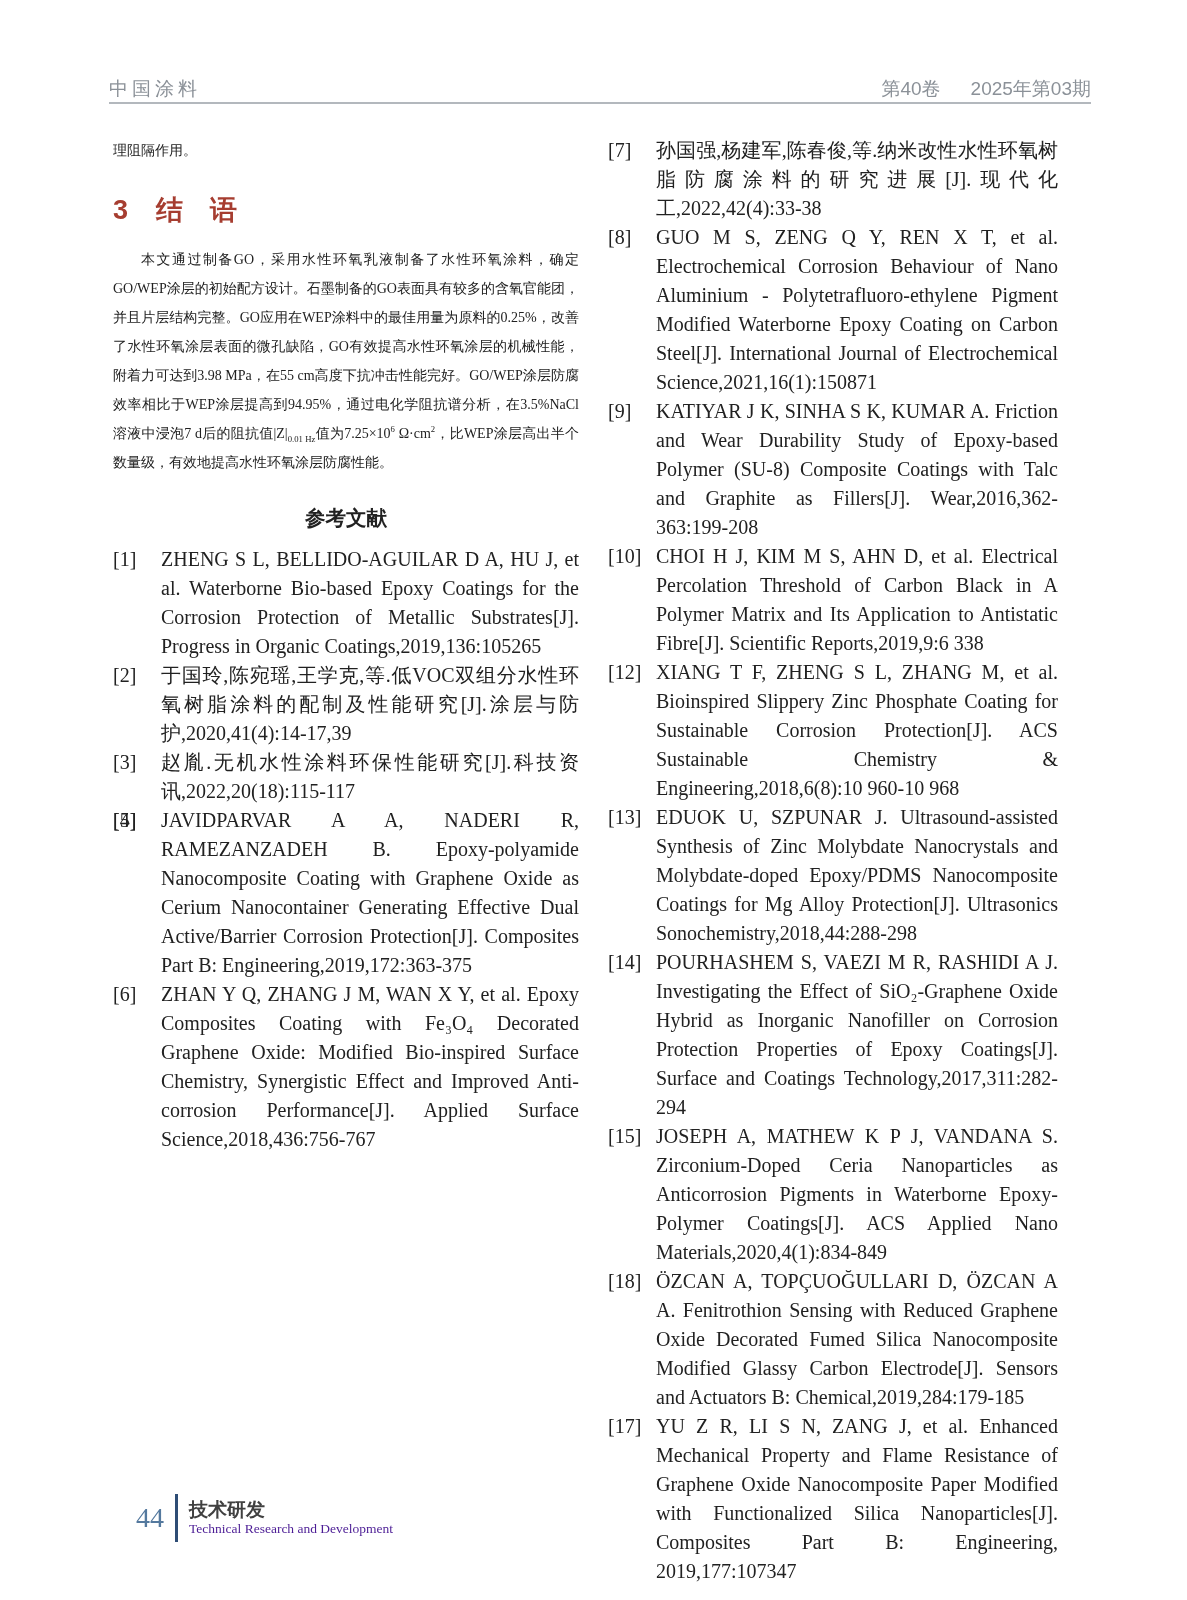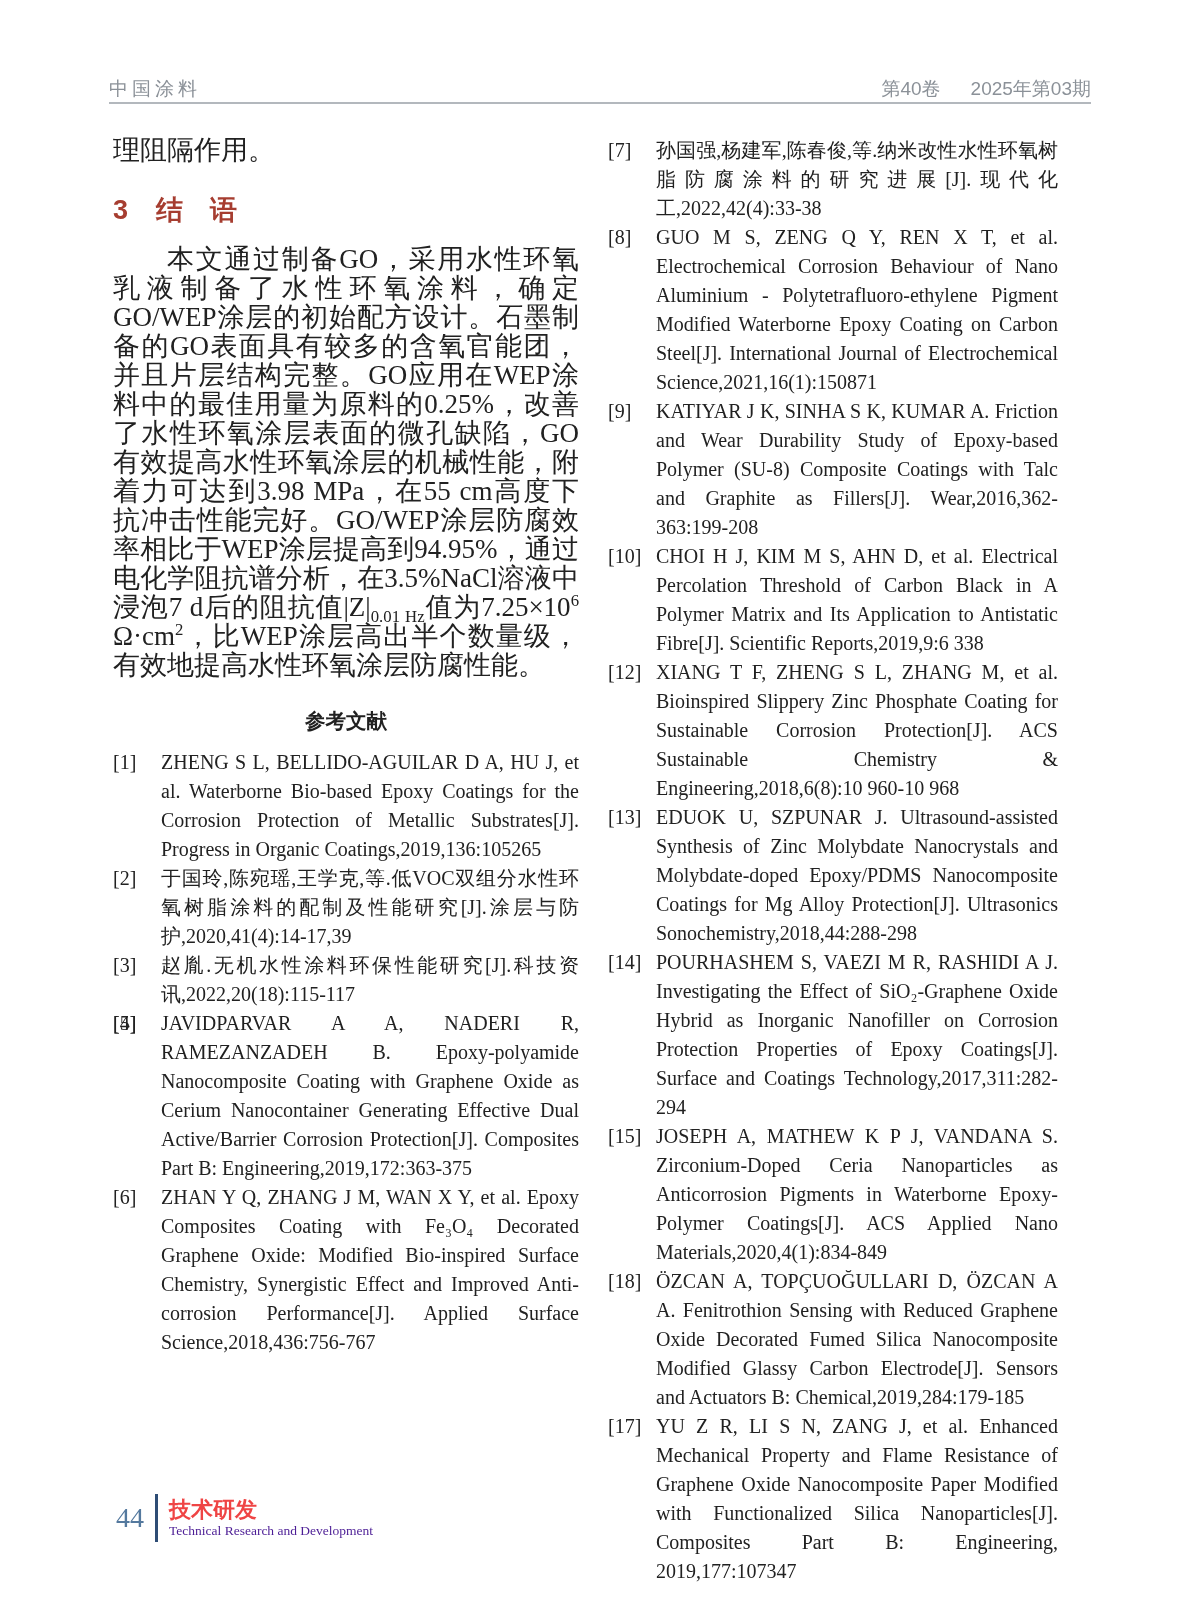--- a/index.html
+++ b/index.html
@@ -32,21 +32,21 @@
   .content {
     position: absolute;
     top: 136px;
     left: 113px;
     display: flex;
     gap: 29px;
   }
   .col-left  { width: 466px; }
   .col-right { width: 450px; }
   .body-text {
-    font-size: 27px;
+    font-size: 14px;
     line-height: 29px;
     text-align: justify;
     margin: 0;
   }
   .indent { text-indent: 2em; }
   sub, sup { font-size: 0.62em; line-height: 0; }
   .section-heading {
     display: flex;
     align-items: baseline;
     gap: 28px;
@@ -68,41 +68,41 @@
     padding-left: 48px;
     font-size: 20px;
     line-height: 29px;
     text-align: justify;
     margin: 0;
   }
   .ref-num { position: absolute; left: 0; top: 0; }
   
   .footer {
     position: absolute;
-    left: 116px;
+    left: 136px;
     top: 1494px;
     display: flex;
     align-items: center;
     justify-content: flex-end;
   }
   .page-num {
     font-size: 28px;
     color: #54799e;
     margin-right: 11px;
   }
   .footer-bar {
     width: 3px;
     height: 48px;
     background: #2e4d75;
     margin-right: 11px;
   }
   .footer-col-cn {
-    font-size: 22px;
+    font-size: 19px;
     font-weight: bold;
-    color: #ef4444;
+    color: #404040;
     line-height: 1.15;
     font-family: "Liberation Sans", "DejaVu Sans", sans-serif;
   }
   .footer-col-en {
     font-size: 13.5px;
     color: #4c1d95;
     line-height: 1.2;
   }
 </style>
 </head>

